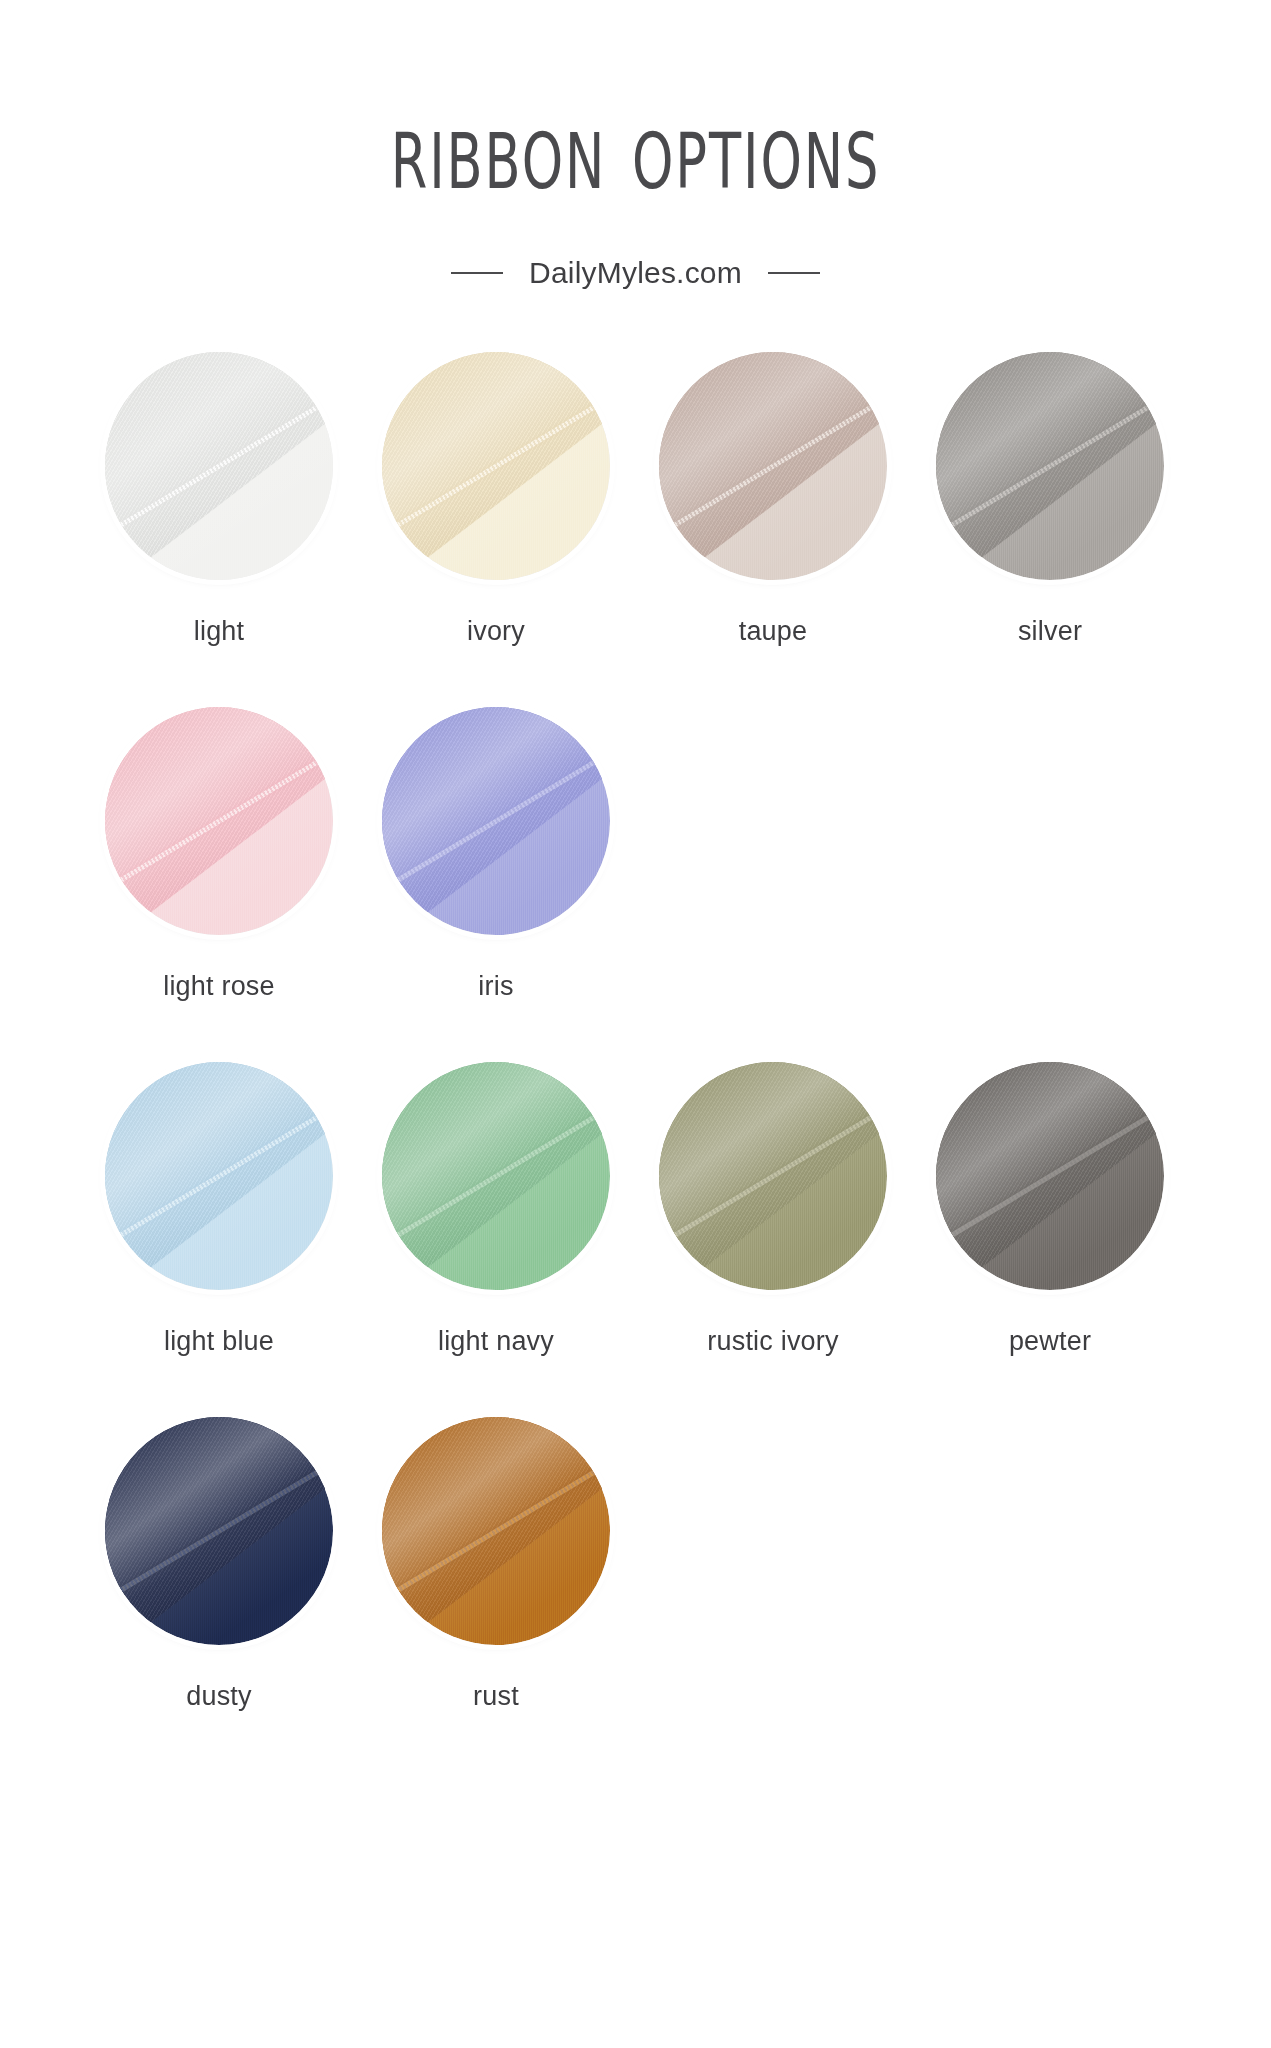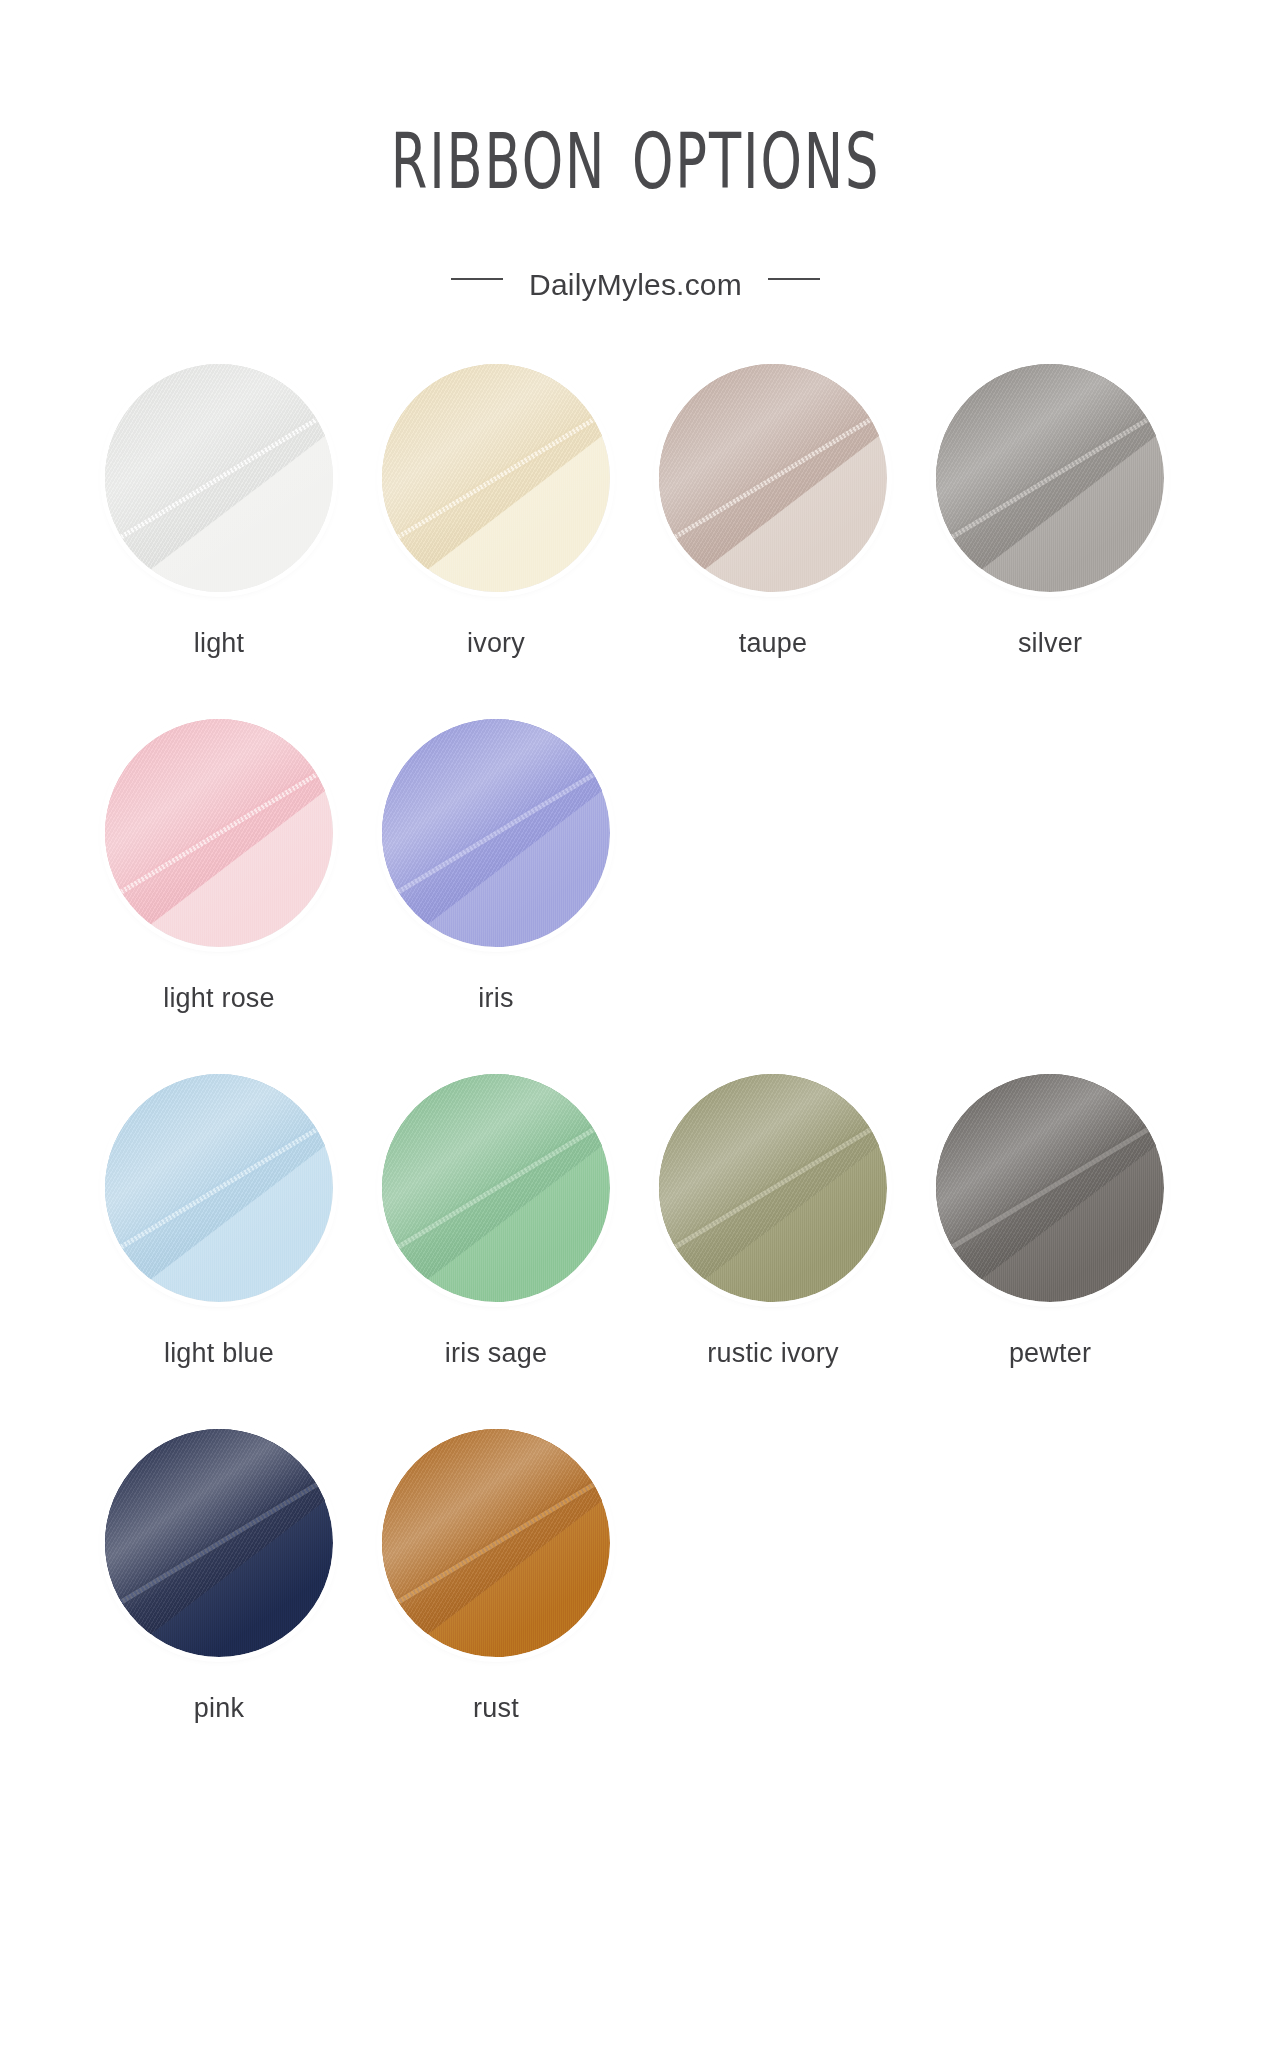--- a/index.html
+++ b/index.html
@@ -59,21 +59,20 @@
     width: 52px;
     height: 2px;
     background: #4b4b4d;
   }
   .subtitle-text {
     font-family: "Liberation Sans", sans-serif;
     font-size: 30px;
     letter-spacing: 0.2px;
     color: #3f3f42;
     font-weight: 400;
-    margin-top: 12px;
   }
 
   
   .grid {
     margin-top: 62px;
     width: 1110px;
     display: flex;
     flex-direction: column;
     gap: 0px;
   }
@@ -328,21 +327,21 @@
         <div class="swatch-cell">
           <div class="swatch-disc">
             <div class="disc-base" style="background: linear-gradient(152deg, rgb(132, 191, 146) 0%, rgb(143, 199, 154) 45%, rgb(143, 199, 154) 100%);"></div>
             <div class="disc-rib"></div>
             <div class="disc-upper" style="background: linear-gradient(155deg, rgb(132, 191, 146) 0%, rgb(132, 191, 146) 55%, rgb(118, 177, 132) 100%);"></div>
             <div class="disc-weave"></div>
             <div class="disc-seam-shadow" style="background: linear-gradient(rgba(0, 0, 0, 0) 0%, rgb(118, 177, 132) 45%, rgba(0, 0, 0, 0) 100%); opacity: 0.75;"></div>
             <div class="disc-seam" style="background: repeating-linear-gradient(90deg, rgb(182, 220, 189) 0px, rgb(182, 220, 189) 2px, rgba(255, 255, 255, 0.25) 2px, rgba(255, 255, 255, 0.25) 4px);"></div>
             <div class="disc-sheen"></div>
           </div>
-          <div class="swatch-label">iris sage</div>
+          <div class="swatch-label">light navy</div>
         </div>
         <div class="swatch-cell">
           <div class="swatch-disc">
             <div class="disc-base" style="background: linear-gradient(152deg, rgb(149, 149, 109) 0%, rgb(154, 154, 114) 45%, rgb(154, 154, 114) 100%);"></div>
             <div class="disc-rib"></div>
             <div class="disc-upper" style="background: linear-gradient(155deg, rgb(149, 149, 109) 0%, rgb(149, 149, 109) 55%, rgb(135, 135, 95) 100%);"></div>
             <div class="disc-weave"></div>
             <div class="disc-seam-shadow" style="background: linear-gradient(rgba(0, 0, 0, 0) 0%, rgb(135, 135, 95) 45%, rgba(0, 0, 0, 0) 100%); opacity: 0.75;"></div>
             <div class="disc-seam" style="background: repeating-linear-gradient(90deg, rgb(192, 191, 160) 0px, rgb(192, 191, 160) 2px, rgba(255, 255, 255, 0.25) 2px, rgba(255, 255, 255, 0.25) 4px);"></div>
             <div class="disc-sheen"></div>
@@ -366,21 +365,21 @@
         <div class="swatch-cell">
           <div class="swatch-disc">
             <div class="disc-base" style="background: linear-gradient(152deg, rgb(26, 35, 69) 0%, rgb(30, 42, 79) 45%, rgb(30, 42, 79) 100%);"></div>
             <div class="disc-rib"></div>
             <div class="disc-upper" style="background: linear-gradient(155deg, rgb(26, 35, 69) 0%, rgb(26, 35, 69) 55%, rgb(21, 29, 58) 100%);"></div>
             <div class="disc-weave"></div>
             <div class="disc-seam-shadow" style="background: linear-gradient(rgba(0, 0, 0, 0) 0%, rgb(21, 29, 58) 45%, rgba(0, 0, 0, 0) 100%); opacity: 0.75;"></div>
             <div class="disc-seam" style="background: repeating-linear-gradient(90deg, rgb(60, 73, 112) 0px, rgb(60, 73, 112) 2px, rgba(255, 255, 255, 0.25) 2px, rgba(255, 255, 255, 0.25) 4px);"></div>
             <div class="disc-sheen"></div>
           </div>
-          <div class="swatch-label">pink</div>
+          <div class="swatch-label">dusty</div>
         </div>
         <div class="swatch-cell">
           <div class="swatch-disc">
             <div class="disc-base" style="background: linear-gradient(152deg, rgb(174, 100, 24) 0%, rgb(184, 112, 31) 45%, rgb(184, 112, 31) 100%);"></div>
             <div class="disc-rib"></div>
             <div class="disc-upper" style="background: linear-gradient(155deg, rgb(174, 100, 24) 0%, rgb(174, 100, 24) 55%, rgb(156, 87, 19) 100%);"></div>
             <div class="disc-weave"></div>
             <div class="disc-seam-shadow" style="background: linear-gradient(rgba(0, 0, 0, 0) 0%, rgb(156, 87, 19) 45%, rgba(0, 0, 0, 0) 100%); opacity: 0.75;"></div>
             <div class="disc-seam" style="background: repeating-linear-gradient(90deg, rgb(213, 145, 60) 0px, rgb(213, 145, 60) 2px, rgba(255, 255, 255, 0.25) 2px, rgba(255, 255, 255, 0.25) 4px);"></div>
             <div class="disc-sheen"></div>

